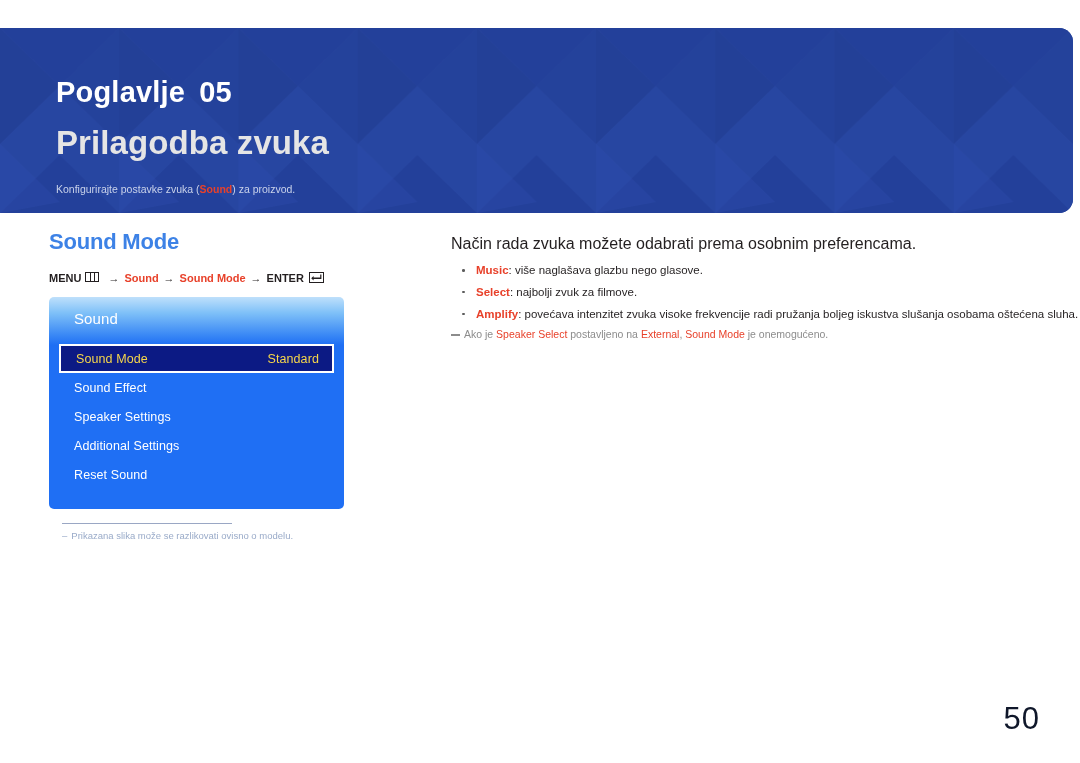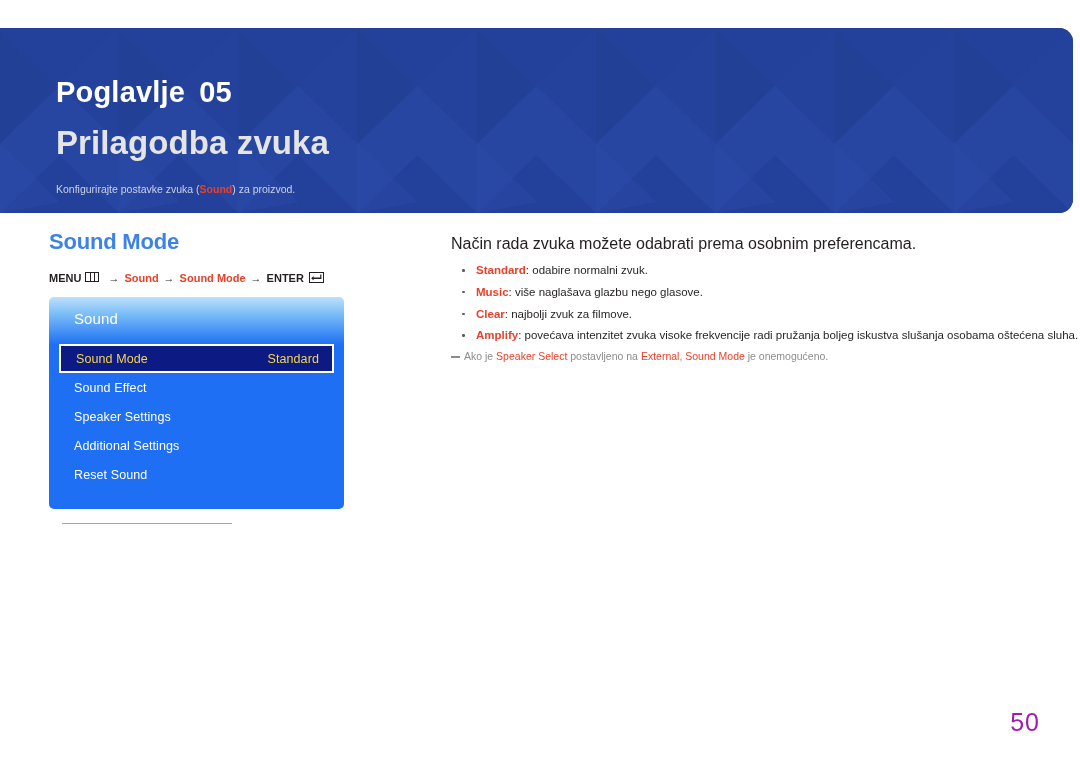--- a/index.html
+++ b/index.html
@@ -257,22 +257,22 @@
     height: 1.4px;
     background: #8c8c8c;
   }
   .footnote .term { color: #e8412a; font-weight: normal; }
 
   
   .page-number {
     position: absolute;
     right: 40px;
     bottom: 26px;
-    font-size: 25px;
-    color: #a21caf;
+    font-size: 31px;
+    color: #0f172a;
     letter-spacing: 1px;
   }
 </style>
 </head>
 <body>
 
 <div class="banner">
   <div class="banner-pattern">
     <svg viewBox="0 0 1053 185" preserveAspectRatio="none" xmlns="http://www.w3.org/2000/svg">
       <defs>
@@ -339,31 +339,31 @@
       </div>
 
       <div class="osd-row">
         <span class="row-label">Reset Sound</span>
       </div>
 
     </div>
   </div>
 
   <div class="note-rule"></div>
+  <div class="note-model"><span class="dash">–</span><span>Prikazana slika može se razlikovati ovisno o modelu.</span></div>
 
 </div>
 
 <div class="right-col">
 
   <p class="intro">Način rada zvuka možete odabrati prema osobnim preferencama.</p>
 
   <ul class="bullets">
-    <li><span class="term">Standard</span><span>: odabire normalni zvuk.</span></li>
     <li><span class="term">Music</span><span>: više naglašava glazbu nego glasove.</span></li>
-    <li><span class="term">Clear</span><span>: najbolji zvuk za filmove.</span></li>
+    <li><span class="term">Select</span><span>: najbolji zvuk za filmove.</span></li>
     <li><span class="term">Amplify</span><span>: povećava intenzitet zvuka visoke frekvencije radi pružanja boljeg iskustva slušanja osobama oštećena sluha.</span></li>
   </ul>
 
   <div class="footnote"><span>Ako je </span><span class="term">Speaker Select</span><span> postavljeno na </span><span class="term">External</span><span>, </span><span class="term">Sound Mode</span><span> je onemogućeno.</span></div>
 
 </div>
 
 <div class="page-number">50</div>
 
 </body></html>

